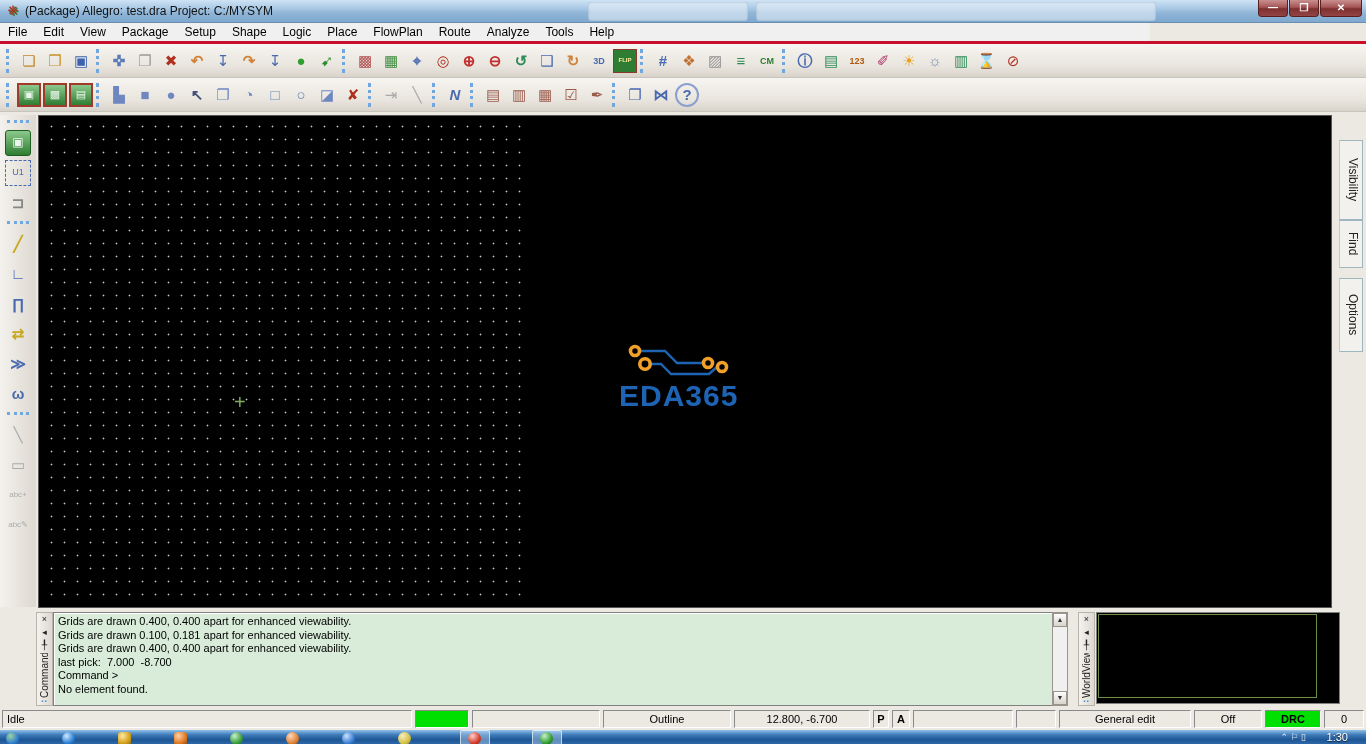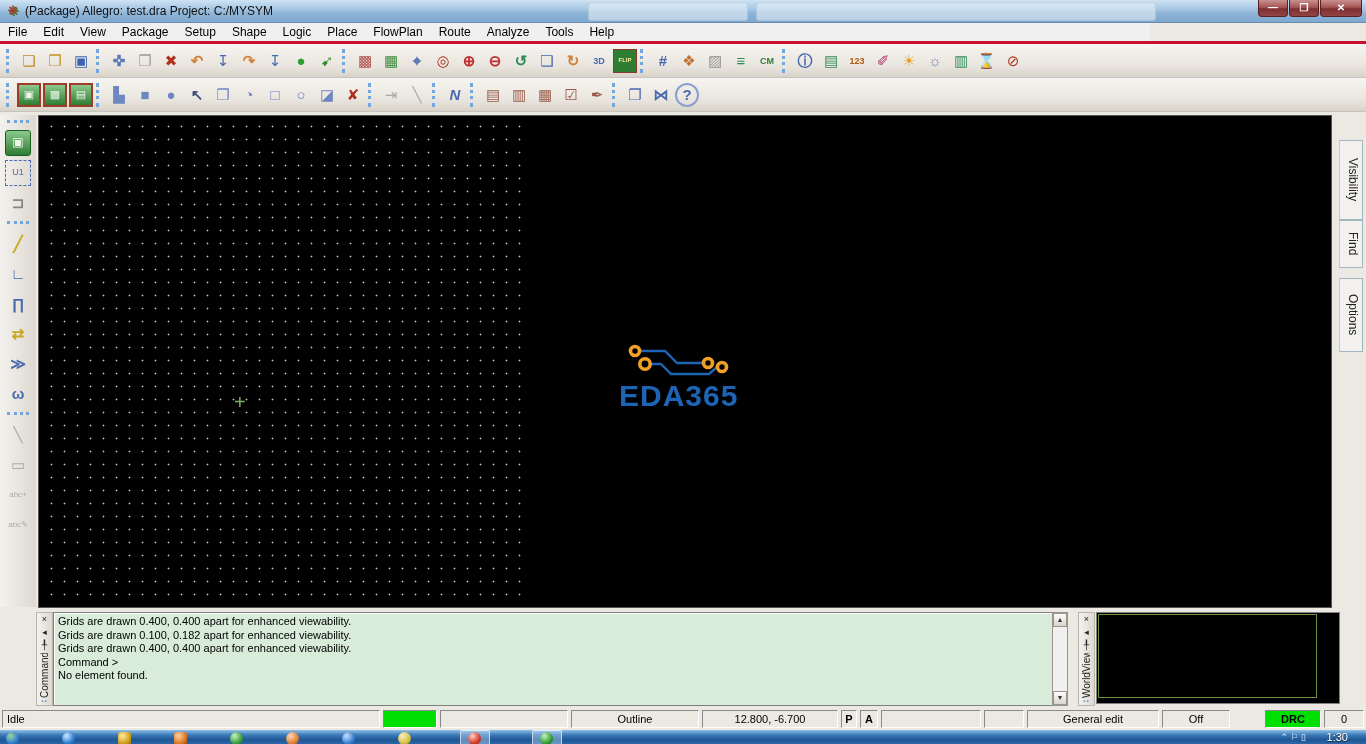--- a/index.html
+++ b/index.html
@@ -72,21 +72,21 @@
 
   
   #statusbar { position:absolute; left:0; top:707px; width:1366px; height:23px; background:#ece9e2; display:flex; align-items:center; padding:1px 2px; font-size:11px; color:#000; }
   .sbcell { height:18px; line-height:16px; border:1px solid; border-color:#8a8a8a #fff #fff #8a8a8a; background:#ece9e2; text-align:center; margin-right:3px; overflow:hidden; }
   #sb-state { flex:1; text-align:left; padding-left:4px; }
   #sb-progress { width:54px; background:#00e000; }
   #sb-sp1 { width:128px; } #sb-mode { width:128px; } #sb-coords { width:136px; }
   #sb-p { width:16px; font-weight:bold; } #sb-a { width:18px; font-weight:bold; }
   #sb-sp2 { width:100px; } #sb-sp3 { width:40px; }
   #sb-edit { width:132px; } #sb-off { width:68px; }
-  #sb-drc { width:56px; background:#00e000; font-weight:bold;margin-left:32px; }
+  #sb-drc { width:56px; background:#00e000; font-weight:bold; }
   #sb-count { width:40px; margin-right:0; }
 
   
   #taskbar { position:absolute; left:0; top:730px; width:1366px; height:14px;
     background:linear-gradient(180deg,#8fc0e8 0%,#3d7ab8 35%,#1f5795 70%,#2c67a8 100%); overflow:hidden; }
   .tbicon { position:absolute; top:2px; width:13px; height:13px; border-radius:50%; }
   .tbbox { position:absolute; top:0; height:14px; background:rgba(220,240,255,.35); border:1px solid rgba(255,255,255,.6); border-bottom:none; border-radius:2px 2px 0 0; }
   #clock { position:absolute; right:18px; top:1px; color:#fff; font-size:11px; text-shadow:0 1px 1px #123; }
   .trayglyph { position:absolute; top:2px; color:#e8f2fa; font-size:9px; }
 </style>
@@ -249,22 +249,23 @@
   <div id="consolerow">
     <div id="cmdstrip" class="dockstrip">
       <span class="dbtn">×</span>
       <span class="dbtn">◂</span>
       <span class="dbtn">╀</span>
       <span class="vlabel">Command</span>
       <span class="handle">▪▪</span>
     </div>
     <div id="console">
       <div class="cline">Grids are drawn 0.400, 0.400 apart for enhanced viewability.</div>
-      <div class="cline">Grids are drawn 0.100, 0.182 apart for enhanced viewability.</div>
+      <div class="cline">Grids are drawn 0.100, 0.181 apart for enhanced viewability.</div>
       <div class="cline">Grids are drawn 0.400, 0.400 apart for enhanced viewability.</div>
+      <div class="cline">last pick:  7.000  -8.700</div>
       <div class="cline">Command &gt;</div>
       <div class="cline">No element found.</div>
     </div>
     <div id="conscroll">
       <div class="scrbtn">▲</div>
       <div class="scrbtn">▼</div>
     </div>
     <div id="wvstrip" class="dockstrip">
       <span class="dbtn">×</span>
       <span class="dbtn">◂</span>

